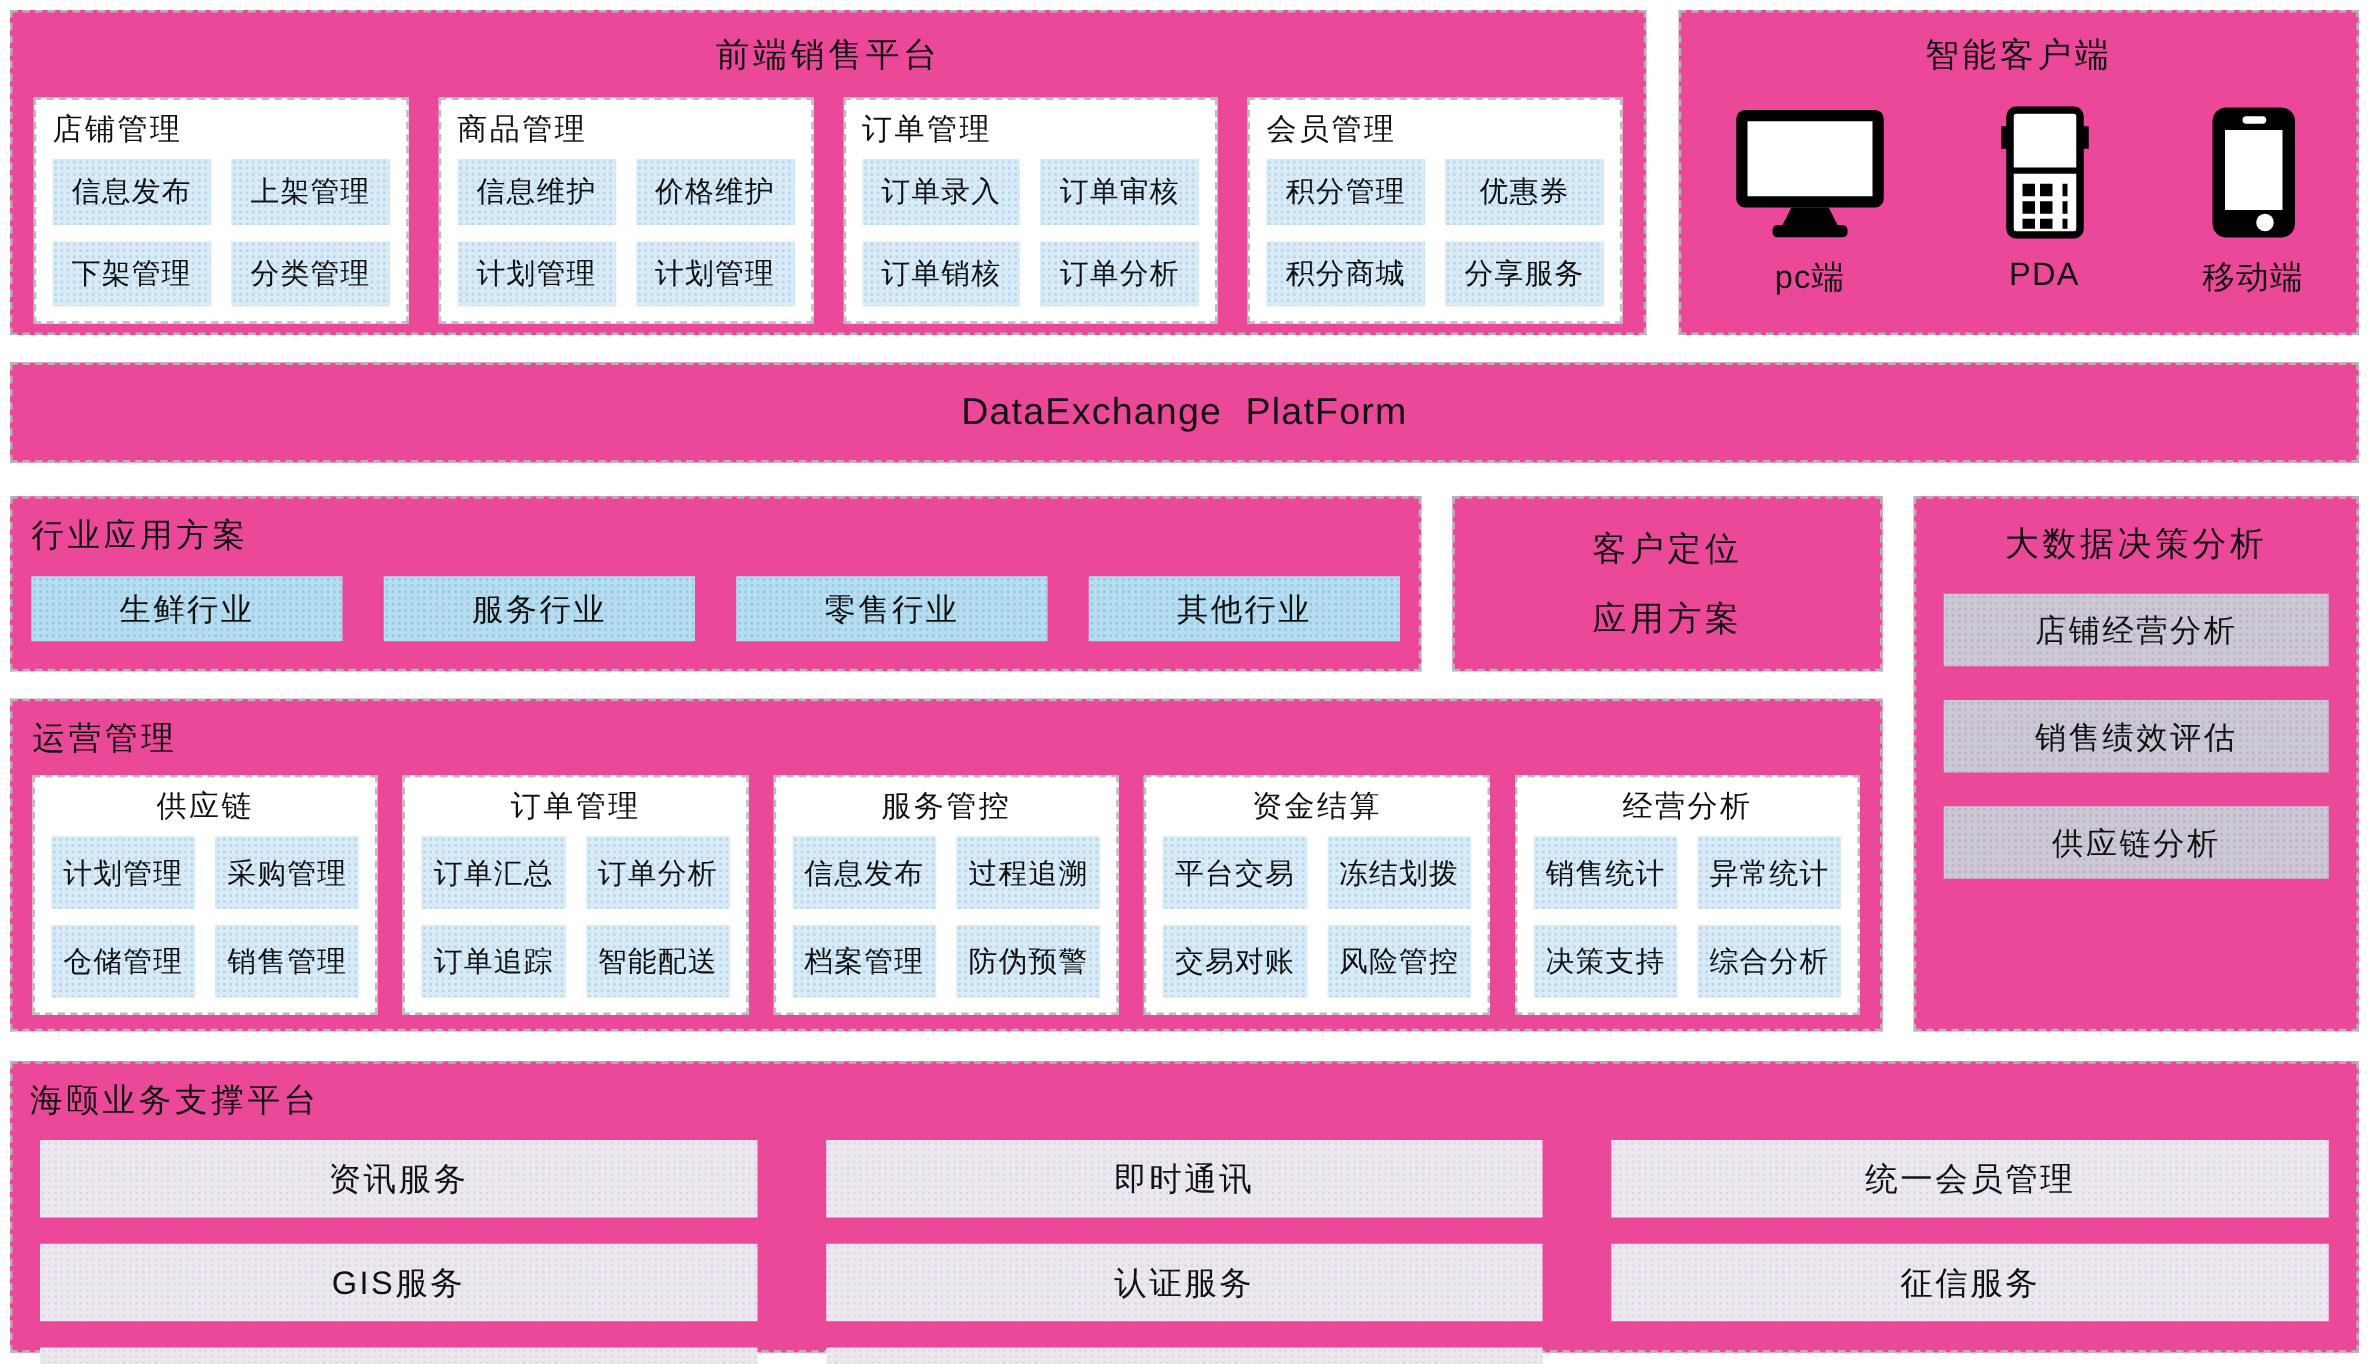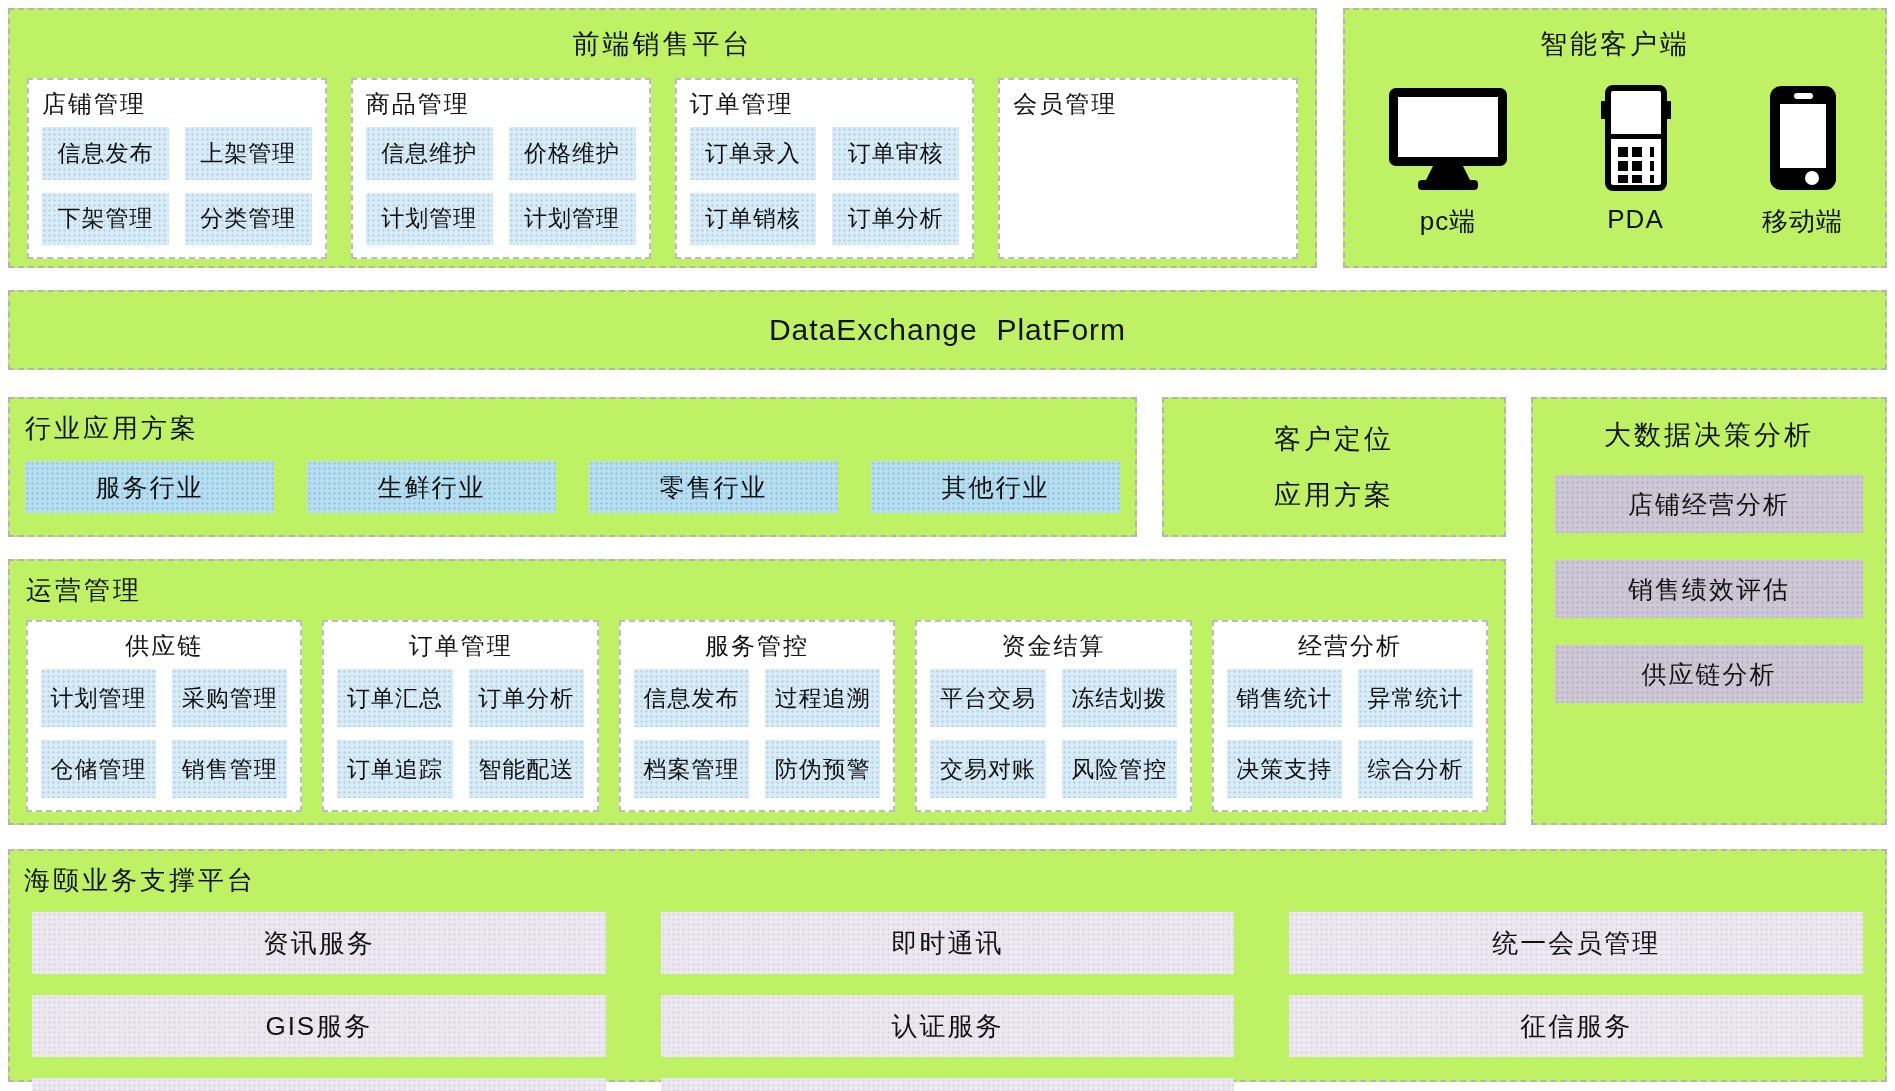--- a/index.html
+++ b/index.html
@@ -3,21 +3,21 @@
 <meta charset="utf-8">
 <style>
   * { margin:0; padding:0; box-sizing:border-box; }
   html,body { background:#ffffff; }
   body {
     width:1895px; height:1091px;
     font-family:"Liberation Sans","DejaVu Sans",sans-serif;
     color:#111;
   }
   .page { width:1895px; height:1091px; padding:8px; display:flex; flex-direction:column; }
-  .box { border:2px dashed #b4b4b4; background:#bef264; }
+  .box { border:2px dashed #b4b4b4; background:#ec4899; }
 
   
   .tex-blue {
     background-color:#d8ebf6;
     background-image:radial-gradient(rgba(120,175,210,.35) 1px, transparent 1.3px);
     background-size:5px 5px;
   }
   .tex-skyblue {
     background-color:#b6def0;
     background-image:radial-gradient(rgba(80,150,195,.30) 1px, transparent 1.3px);
@@ -118,20 +118,26 @@
           <div class="chips">
             <div class="chip tex-blue">订单录入</div>
             <div class="chip tex-blue">订单审核</div>
             <div class="chip tex-blue">订单销核</div>
             <div class="chip tex-blue">订单分析</div>
           </div>
         </div>
 
         <div class="module">
           <div class="module-title">会员管理</div>
+          <div class="chips">
+            <div class="chip tex-blue">积分管理</div>
+            <div class="chip tex-blue">优惠券</div>
+            <div class="chip tex-blue">积分商城</div>
+            <div class="chip tex-blue">分享服务</div>
+          </div>
         </div>
 
       </div>
     </section>
 
     <section class="box boxB">
       <div class="panel-title-center">智能客户端</div>
       <div class="devices">
 
         <div class="device">
@@ -187,22 +193,22 @@
     <div>DataExchange  PlatForm</div>
   </section>
 
   <div class="mid">
     <div class="mid-left">
 
       <div class="row3">
         <section class="box boxC">
           <div class="panel-title-left">行业应用方案</div>
           <div class="industry-row">
+            <div class="industry tex-skyblue">生鲜行业</div>
             <div class="industry tex-skyblue">服务行业</div>
-            <div class="industry tex-skyblue">生鲜行业</div>
             <div class="industry tex-skyblue">零售行业</div>
             <div class="industry tex-skyblue">其他行业</div>
           </div>
         </section>
 
         <section class="box boxD">
           <div>客户定位</div>
           <div>应用方案</div>
         </section>
       </div>

